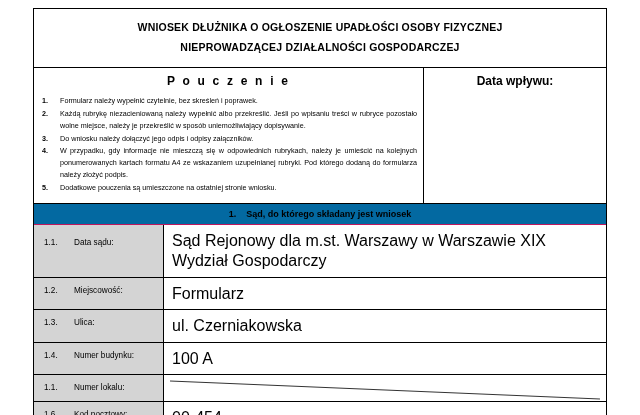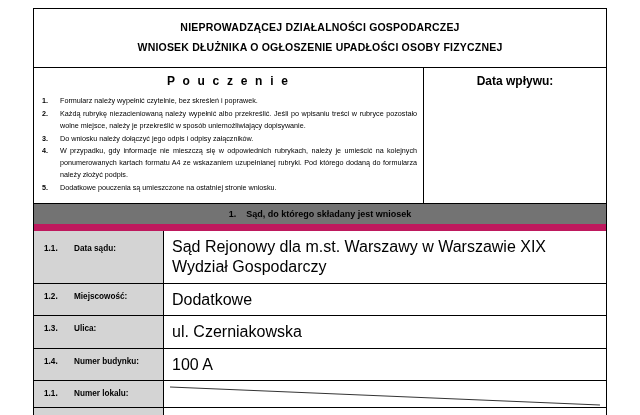--- a/index.html
+++ b/index.html
@@ -86,22 +86,22 @@
     box-sizing: border-box;
     padding: 6px 0 0 0;
     text-align: center;
   }
   .data-label {
     font-size: 12px;
     font-weight: bold;
   }
   
   .section-head {
-    background: #737373;
-    border-bottom: 7px solid #be185d;
+    background: #0369a1;
+    border-bottom: 1px solid #be185d;
     text-align: center;
     font-size: 9px;
     font-weight: bold;
     padding: 5px 0 5px 0;
   }
   .section-num {
     margin-right: 10px;
   }
   
   .field-row {
@@ -109,21 +109,21 @@
     border-bottom: 1px solid #000;
     min-height: 26px;
   }
   .field-label {
     width: 130px;
     flex: none;
     box-sizing: border-box;
     background: #d4d4d4;
     border-right: 1px solid #000;
     font-size: 8.2px;
-    font-weight: bold;
+    font-weight: normal;
     padding: 8px 0 6px 10px;
     display: flex;
     align-items: flex-start;
   }
   .field-num {
     width: 30px;
     flex: none;
   }
   .field-value {
     flex: 1;
@@ -151,22 +151,22 @@
     height: 100%;
   }
 </style>
 </head>
 <body>
 
 <div class="page">
   <div class="form">
 
     <div class="title-block">
+      <div class="title-line">WNIOSEK DŁUŻNIKA O OGŁOSZENIE UPADŁOŚCI OSOBY FIZYCZNEJ</div>
       <div class="title-line">NIEPROWADZĄCEJ DZIAŁALNOŚCI GOSPODARCZEJ</div>
-      <div class="title-line">WNIOSEK DŁUŻNIKA O OGŁOSZENIE UPADŁOŚCI OSOBY FIZYCZNEJ</div>
     </div>
 
     <div class="mid-row">
       <div class="pouczenie">
         <div class="pouczenie-head">P o u c z e n i e</div>
         <div class="pouczenie-list">
           <div class="p-item">
             <div class="p-num">1.</div>
             <div class="p-text">Formularz należy wypełnić czytelnie, bez skreśleń i poprawek.</div>
           </div>
@@ -204,21 +204,21 @@
         <span>Data sądu:</span>
       </div>
       <div class="field-value">Sąd Rejonowy dla m.st. Warszawy w Warszawie XIX Wydział Gospodarczy</div>
     </div>
 
     <div class="field-row">
       <div class="field-label">
         <span class="field-num">1.2.</span>
         <span>Miejscowość:</span>
       </div>
-      <div class="field-value">Dodatkowe</div>
+      <div class="field-value">Formularz</div>
     </div>
 
     <div class="field-row">
       <div class="field-label">
         <span class="field-num">1.3.</span>
         <span>Ulica:</span>
       </div>
       <div class="field-value">ul. Czerniakowska</div>
     </div>
 

